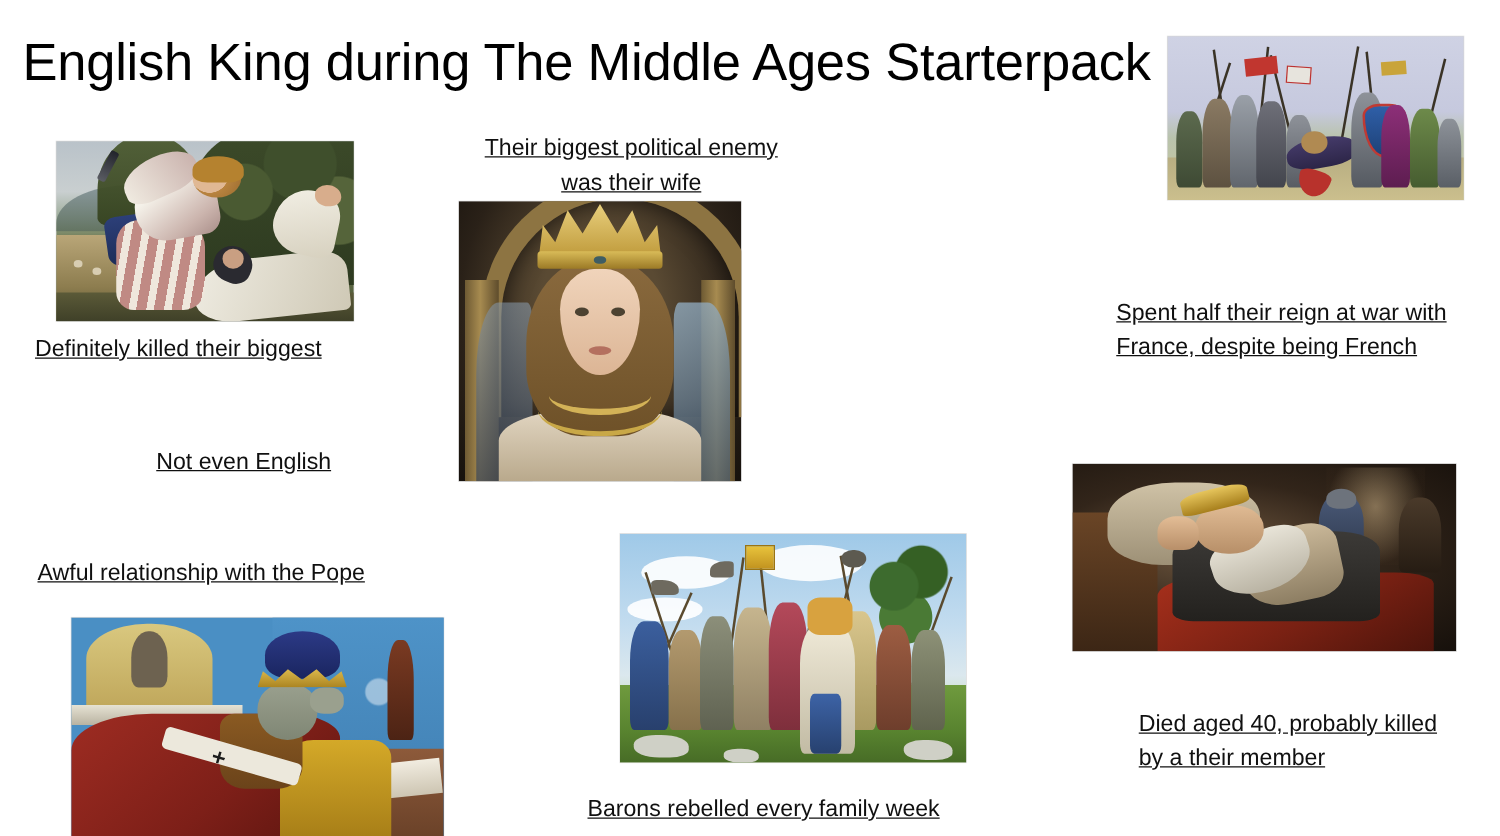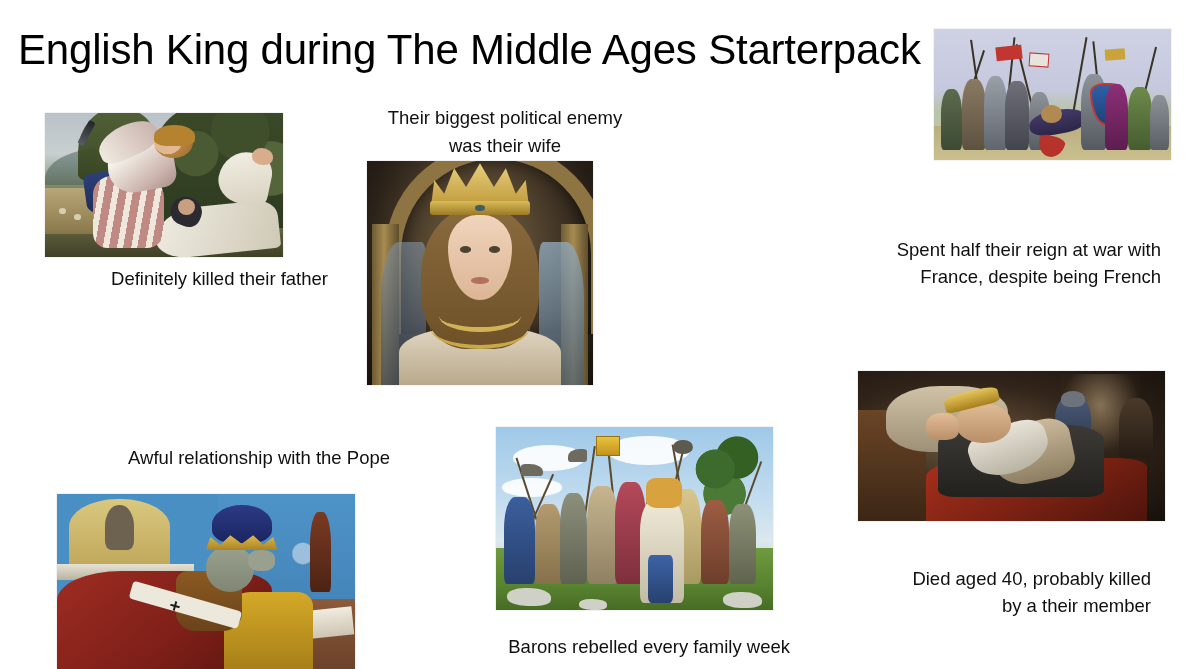--- a/index.html
+++ b/index.html
@@ -11,40 +11,41 @@
     font-family: "Liberation Sans", sans-serif;
     color: #0d0d0d;
   }
   #canvas {
     position: relative;
     width: 1200px;
     height: 669px;
     background: #ffffff;
     overflow: hidden;
   }
-  .abs { position: absolute; text-align: right; }
+  .abs { position: absolute; }
 
   
   #page-title {
     left: 18px;
     top: 26px;
     font-size: 42px;
     line-height: 1.12;
     letter-spacing: -0.2px;
     color: #000000;
     white-space: nowrap;
     font-weight: 400;
   }
 
   
   .caption {
     font-size: 18.5px;
     line-height: 1.45;
     color: #101010;
     font-weight: 400;
+    text-decoration: underline;
   }
   .caption.center { text-align: center; }
 
   
   .photo {
     overflow: hidden;
     background: #cfcfcf;
     box-shadow: 0 0 0 0.5px rgba(0,0,0,0.10);
   }
   .photo > .scene {
@@ -487,21 +488,21 @@
       <div class="sh killer-skirt"></div>
       <div class="sh killer-legs"></div>
       <div class="sh killer-torso"></div>
       <div class="sh killer-arm"></div>
       <div class="sh killer-head"></div>
       <div class="sh killer-hair"></div>
       <div class="sh dagger"></div>
     </div>
   </div>
 
-  <div class="abs caption" style="left:28px; top:266px; width:300px;">Definitely killed their father</div>
+  <div class="abs caption" style="left:28px; top:266px; width:300px;">Definitely killed their biggest</div>
 
   <div class="abs caption center" style="left:380px; top:104px; width:250px; line-height:1.5;">Their biggest political enemy was their wife</div>
 
   <div class="abs photo" id="img-queen" style="left:367px; top:161px; width:226px; height:224px;">
     <div class="scene">
       <div class="sh bg"></div>
       <div class="sh arch"></div>
       <div class="sh pillar-l"></div>
       <div class="sh pillar-r"></div>
       <div class="sh veil-l"></div>
@@ -514,20 +515,21 @@
       <div class="sh mouth"></div>
       <div class="sh necklace2"></div>
       <div class="sh necklace"></div>
       <div class="sh gem" style="left:48%; top:20%;"></div>
       <div class="sh crown"></div>
       <div class="sh crown-band"></div>
       <div class="sh gem" style="left:48%; top:19.5%; background:#3f5d63;"></div>
     </div>
   </div>
 
+  <div class="abs caption" style="left:125px; top:356px; width:300px;">Not even English</div>
 
   <div class="abs photo" id="img-battle" style="left:934px; top:29px; width:237px; height:131px;">
     <div class="scene">
       <div class="sh bg"></div>
       <div class="sh dirt"></div>
 
       <div class="sh pole" style="left:12%; top:14%; height:52%; transform:rotate(18deg);"></div>
       <div class="sh pole" style="left:20%; top:8%;  height:60%; transform:rotate(-8deg);"></div>
       <div class="sh pole" style="left:30%; top:6%;  height:62%; transform:rotate(6deg);"></div>
       <div class="sh pole" style="left:42%; top:10%; height:58%; transform:rotate(-14deg);"></div>

